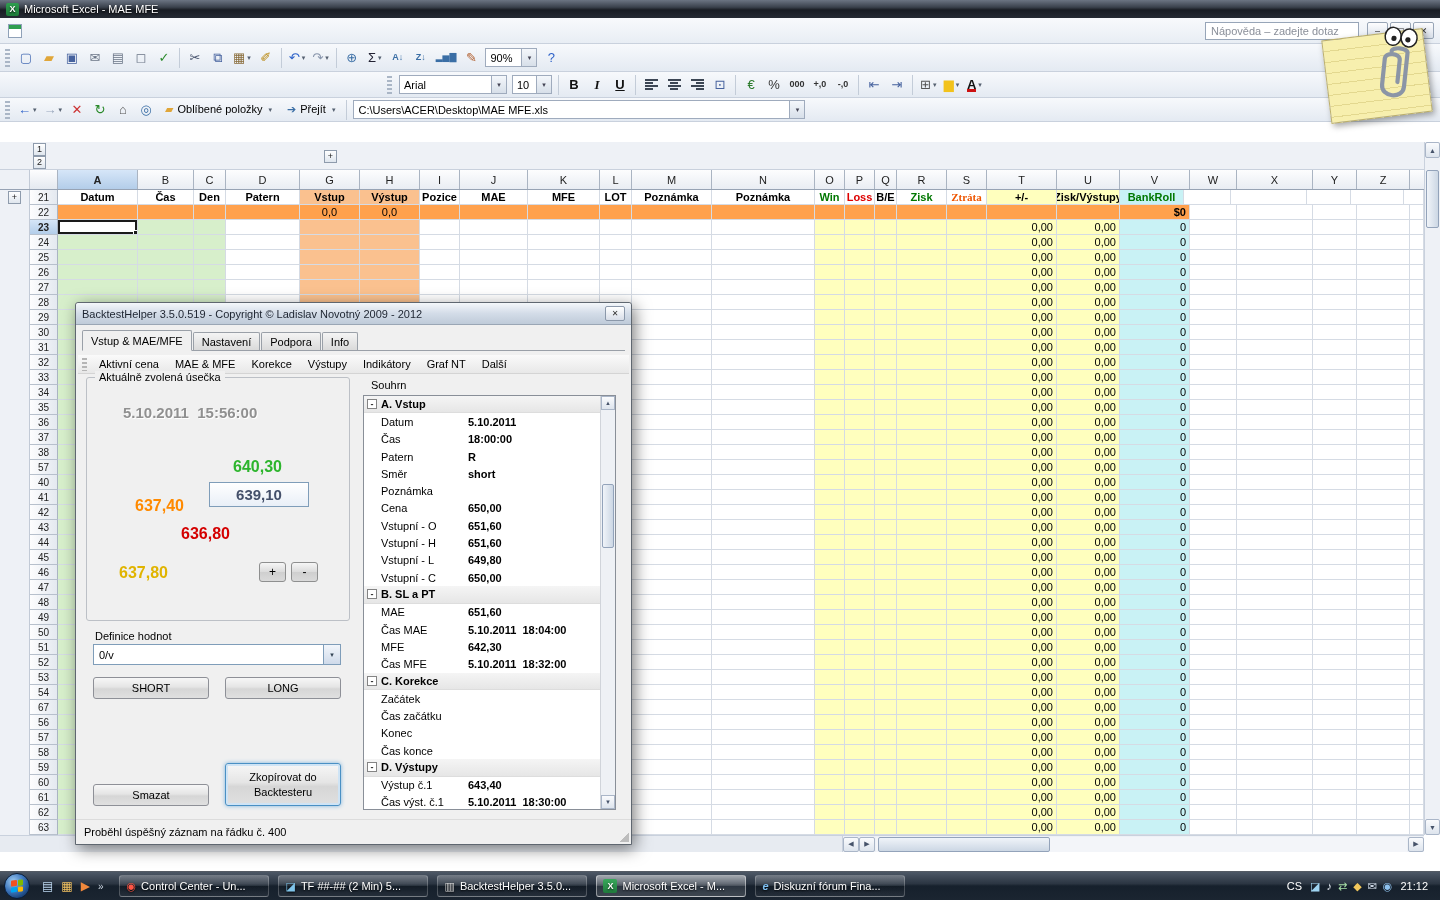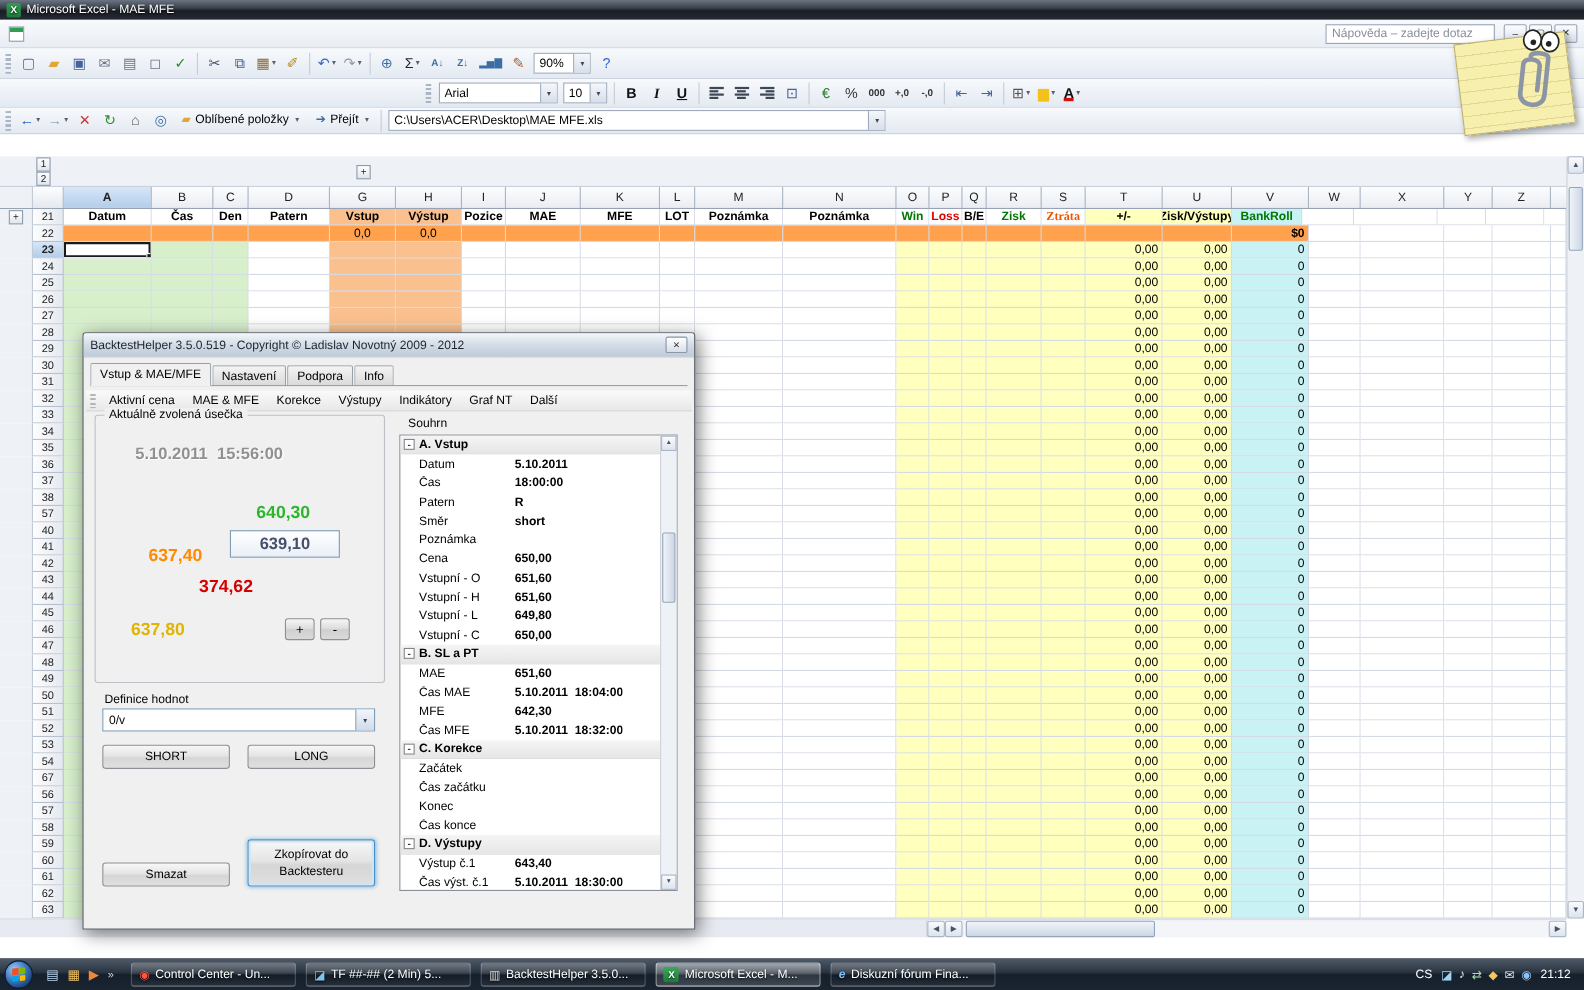--- a/index.html
+++ b/index.html
@@ -2084,21 +2084,21 @@
         <span class="dmi" data-name="dialog-menu-graf-nt">Graf NT</span>
         <span class="dmi" data-name="dialog-menu-dalsi">Další</span>
       </div>
 
     <div class="groupbox" data-name="selected-segment-group">
       <span class="gb-legend" data-name="group-title">Aktuálně zvolená úsečka</span>
       <div class="datetime keepws" data-name="segment-datetime">5.10.2011  15:56:00</div>
       <div class="price p-high" data-name="price-high">640,30</div>
       <div class="price p-open" data-name="price-open">637,40</div>
       <div class="pricebox" data-name="price-current-field">639,10</div>
-      <div class="price p-low" data-name="price-low">374,62</div>
+      <div class="price p-low" data-name="price-low">636,80</div>
       <div class="price p-close" data-name="price-close">637,80</div>
       <div class="minibtn plus" data-name="increment-button">+</div>
       <div class="minibtn minus" data-name="decrement-button">-</div>
     </div>
 
     <div class="def-label" data-name="value-definition-label">Definice hodnot</div>
     <div class="wcombo" data-name="value-definition-combo">
       <span data-name="value-definition-value">0/v</span>
       <span class="wc-btn" data-name="dropdown-arrow-icon">▾</span>
     </div>
@@ -2207,20 +2207,23 @@
             <span class="sl-value" data-name="summary-item-value">5.10.2011  18:30:00</span>
           </div>
         </div>
       <div class="sl-scroll" data-name="summary-scrollbar">
         <div class="sl-up" data-name="scroll-up-icon">▲</div>
         <div class="sl-thumb" data-name="summary-scroll-thumb"></div>
         <div class="sl-dn" data-name="scroll-down-icon">▼</div>
       </div>
     </div>
 
+    <div class="dlg-status" data-name="dialog-status-bar">
+      <span data-name="dialog-status-text">Proběhl úspěšný záznam na řádku č. 400</span>
+    </div>
   </div>
 
   <div class="taskbar" data-name="taskbar">
     <div class="orb" data-name="start-button">
       <span class="flag" data-name="windows-flag-icon">
           <i></i>
           <i></i>
           <i></i>
           <i></i>
         </span>

